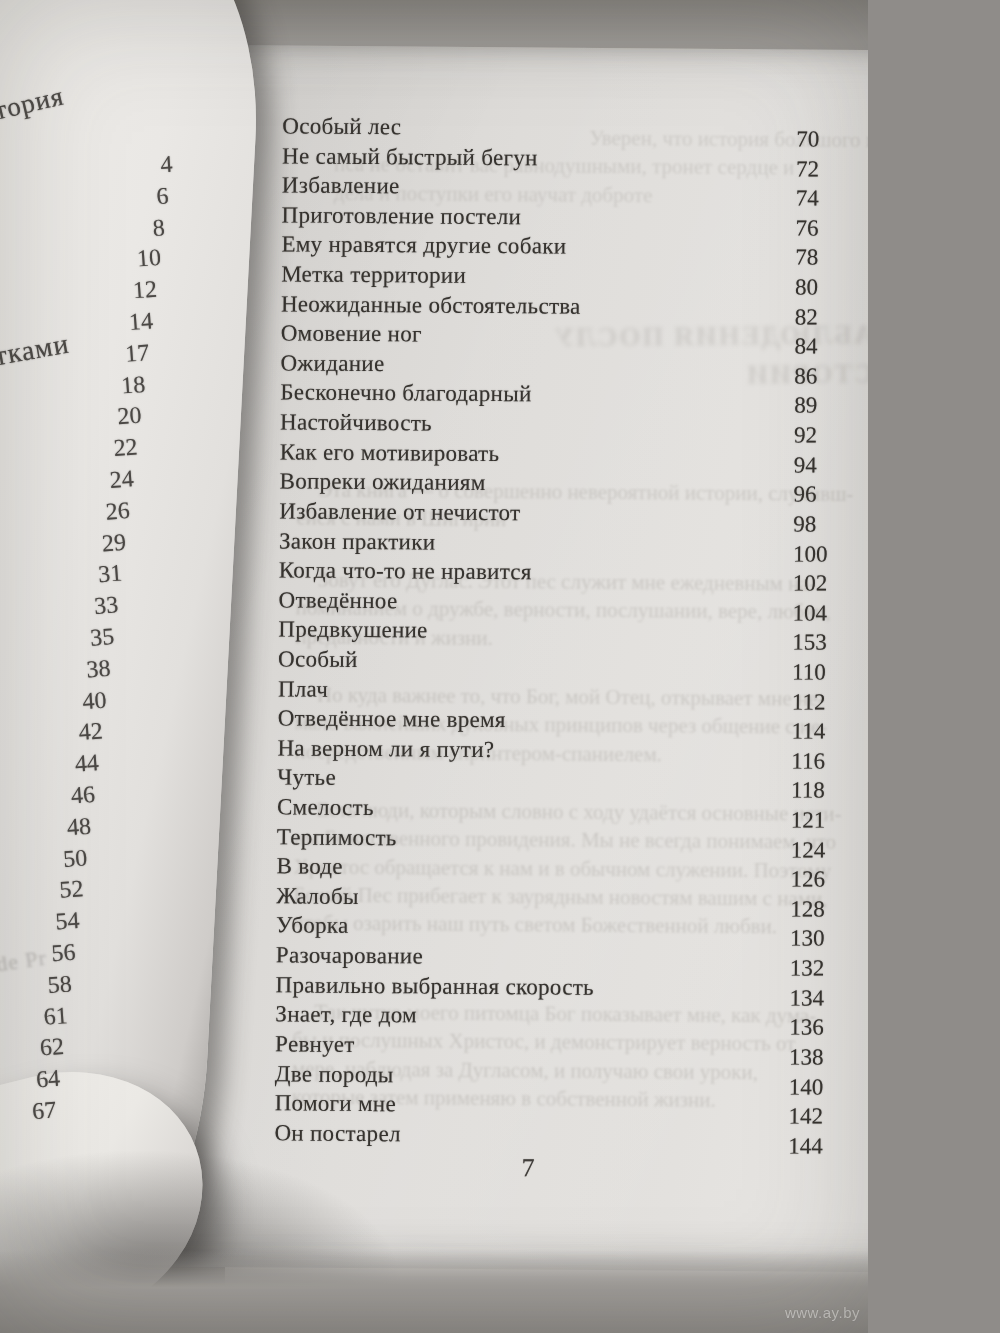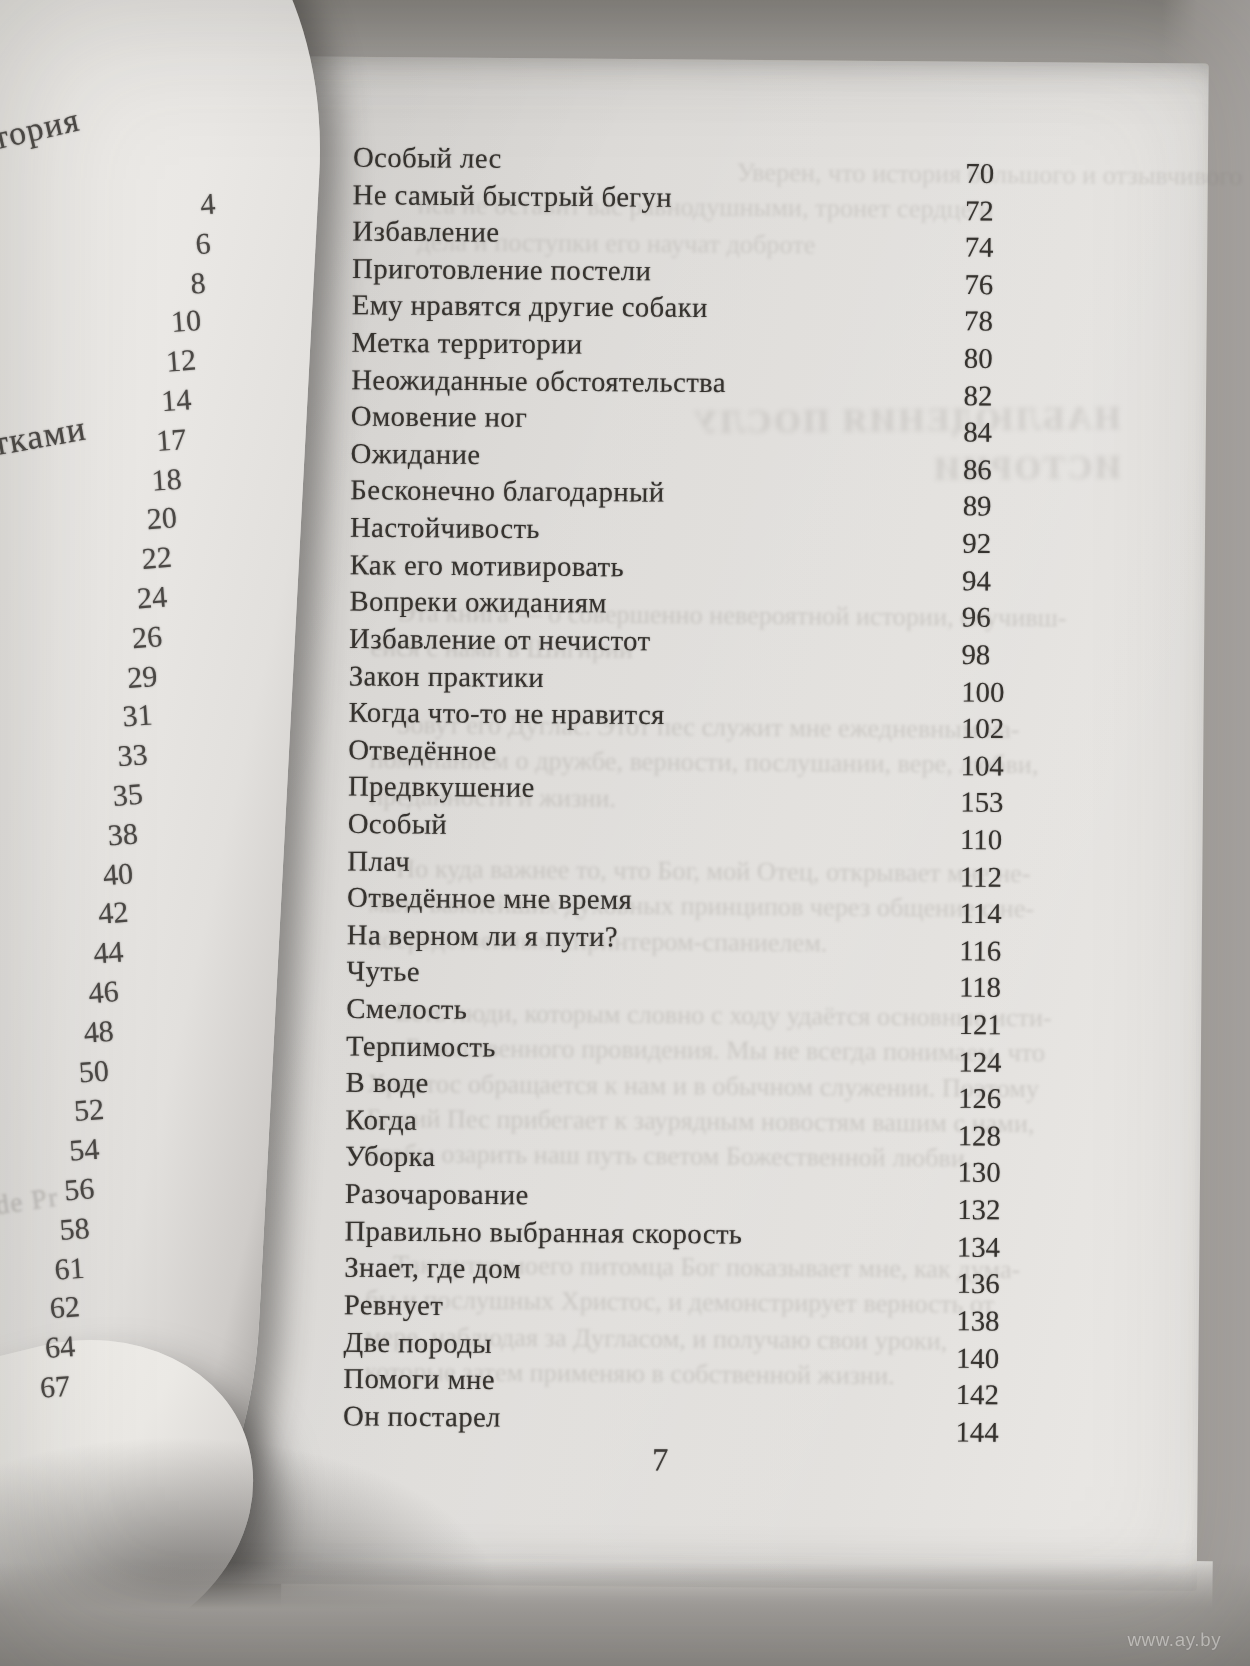--- a/index.html
+++ b/index.html
@@ -1,17 +1,17 @@
 <!DOCTYPE html>
 <html><head>
 <meta charset="utf-8">
 <style>
   html,body{margin:0;padding:0;background:#8f8c89;}
   #photo{
-    position:relative;width:1000px;height:1333px;overflow:hidden;
+    position:relative;width:868px;height:1333px;overflow:hidden;
     background:linear-gradient(175deg,#908d8a 0%,#9c9996 8%,#a5a29f 30%,#aaa7a4 70%,#a29f9c 100%);
     font-family:"Liberation Serif","DejaVu Serif",serif;
   }
   
   .surface-topband{position:absolute;left:0;top:0;width:1000px;height:70px;
     background:linear-gradient(180deg,#87847f 0%,#9b9894 60%,rgba(155,152,148,0) 100%);}
   .surface-right{position:absolute;left:930px;top:0;width:70px;height:1333px;
     background:linear-gradient(90deg,rgba(163,159,156,0) 0%,#a5a19d 40%,#b2aeab 100%);}
   .surface-bottom{position:absolute;left:0;top:1250px;width:1000px;height:83px;
     background:linear-gradient(180deg,rgba(160,157,154,0) 0%,#a09d99 45%,#8e8b87 100%);}
@@ -68,26 +68,26 @@
   #ghost-p5{left:195px;top:954px;}
   #ghost-p5 div:first-child{padding-left:22px;}
   #ghost-heading{left:450px;top:272px;font-weight:bold;font-size:27px;letter-spacing:2px;
     opacity:.17;filter:blur(2px);transform:scaleX(-1) rotate(1deg);color:#6f6a64;}
   #ghost-heading div{height:39px;}
   
   .toc{position:absolute;left:0;top:68px;width:862px;}
   .toc-row{position:relative;height:29.62px;}
   .toc-title{position:absolute;left:178px;top:0;font-size:23px;color:#36332f;white-space:nowrap;
     letter-spacing:.3px;text-shadow:0 0 1.2px rgba(54,51,47,.55);}
-  .toc-page{position:absolute;left:668px;top:9px;font-size:23px;color:#36332f;
+  .toc-page{position:absolute;left:692px;top:9px;font-size:23px;color:#36332f;
     text-shadow:0 0 1.2px rgba(54,51,47,.55);}
   .folio{position:absolute;left:402px;top:1106px;width:60px;text-align:center;
     font-size:26px;color:#403d3a;text-shadow:0 0 1px rgba(64,61,58,.6);}
   
-  .watermark{position:absolute;right:23px;bottom:12px;font-family:"Liberation Sans","DejaVu Sans",sans-serif;
+  .watermark{position:absolute;right:8px;bottom:12px;font-family:"Liberation Sans","DejaVu Sans",sans-serif;
     font-size:15px;color:#dbd9d6;opacity:.8;letter-spacing:.5px;text-shadow:0 0 1px rgba(90,88,85,.5);}
   
   .vignette{position:absolute;inset:0;box-shadow:inset 0 0 120px rgba(60,58,55,.25);pointer-events:none;}
 </style>
 </head>
 <body>
 
 <div id="photo">
   <div class="surface-topband"></div>
   <div class="surface-right"></div>
@@ -259,21 +259,21 @@
           <span class="toc-title">Терпимость</span>
           <span class="toc-page">124</span>
         </div>
 
         <div class="toc-row">
           <span class="toc-title">В воде</span>
           <span class="toc-page">126</span>
         </div>
 
         <div class="toc-row">
-          <span class="toc-title">Когда</span>
+          <span class="toc-title">Жалобы</span>
           <span class="toc-page">128</span>
         </div>
 
         <div class="toc-row">
           <span class="toc-title">Уборка</span>
           <span class="toc-page">130</span>
         </div>
 
         <div class="toc-row">
           <span class="toc-title">Разочарование</span>

